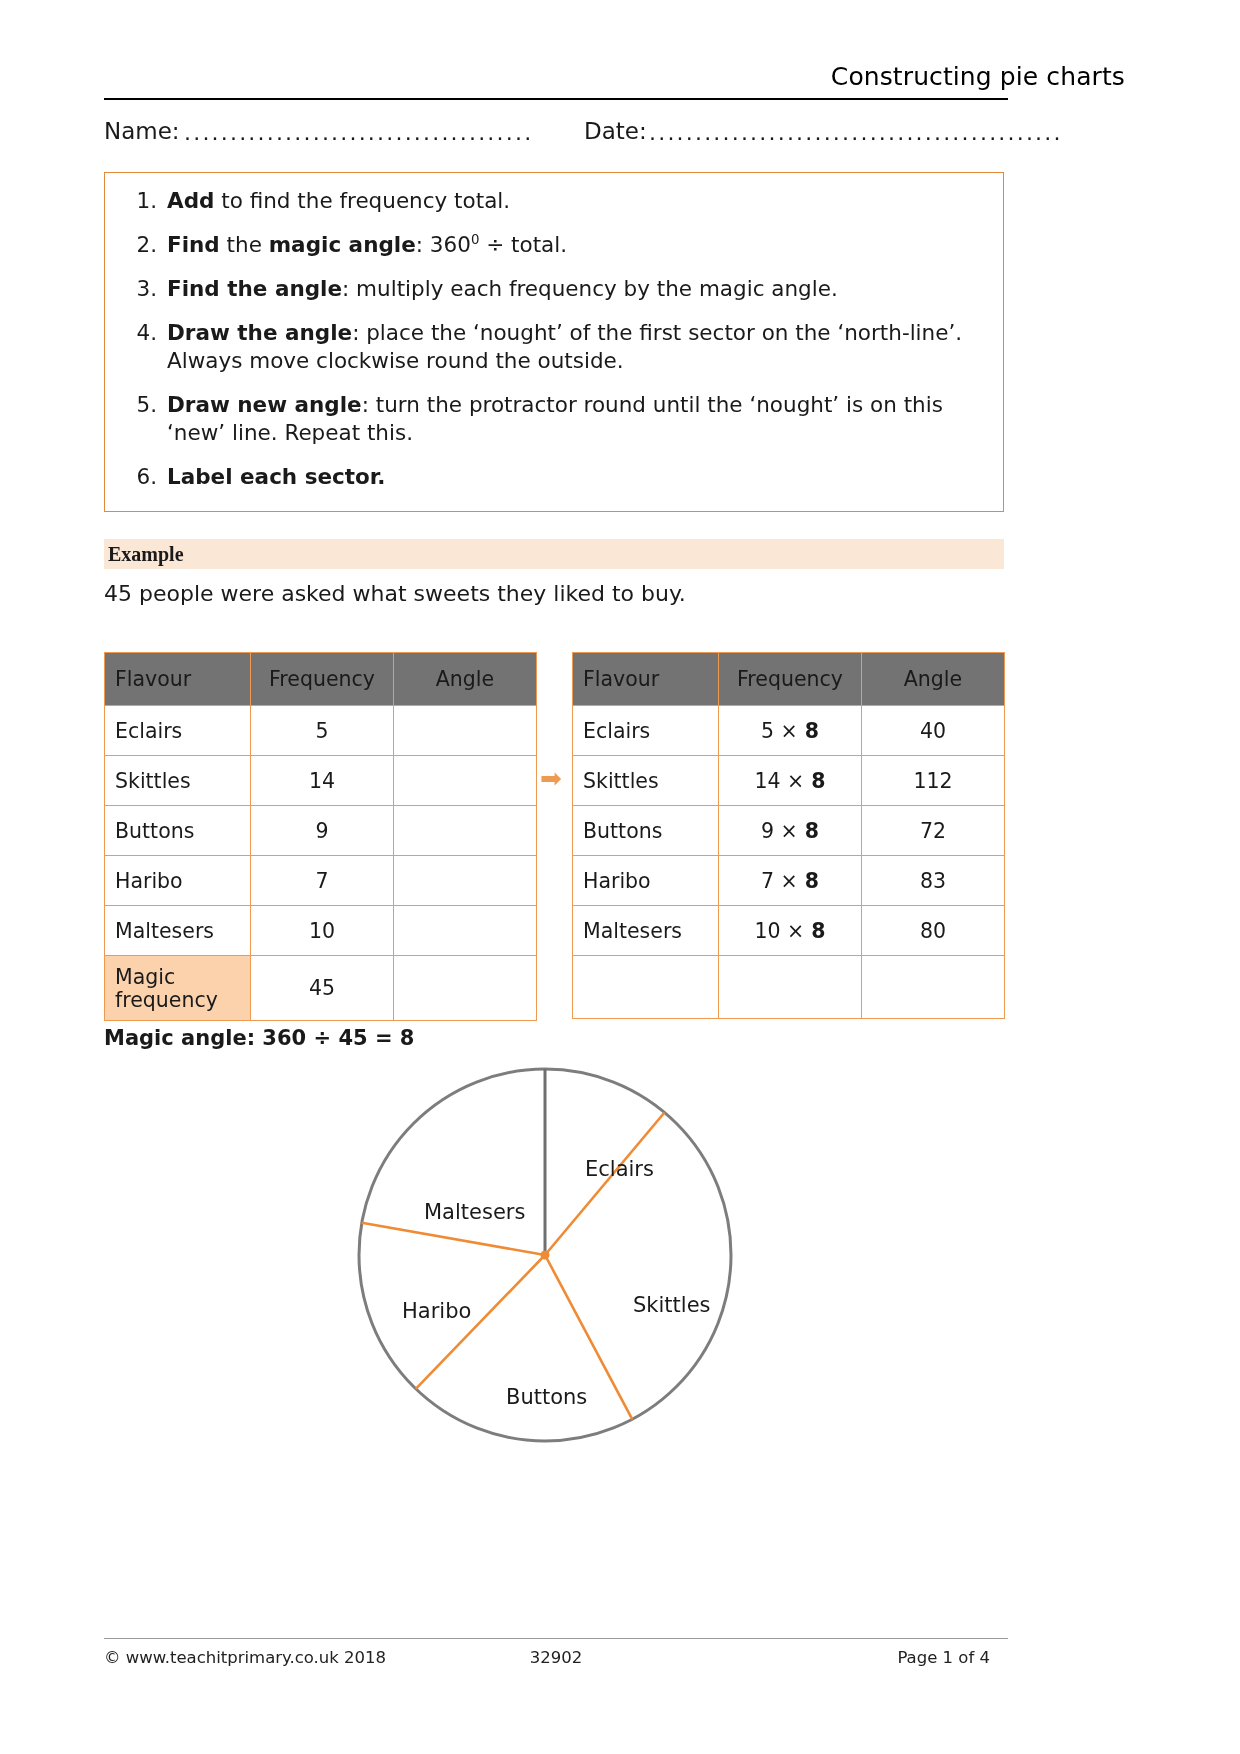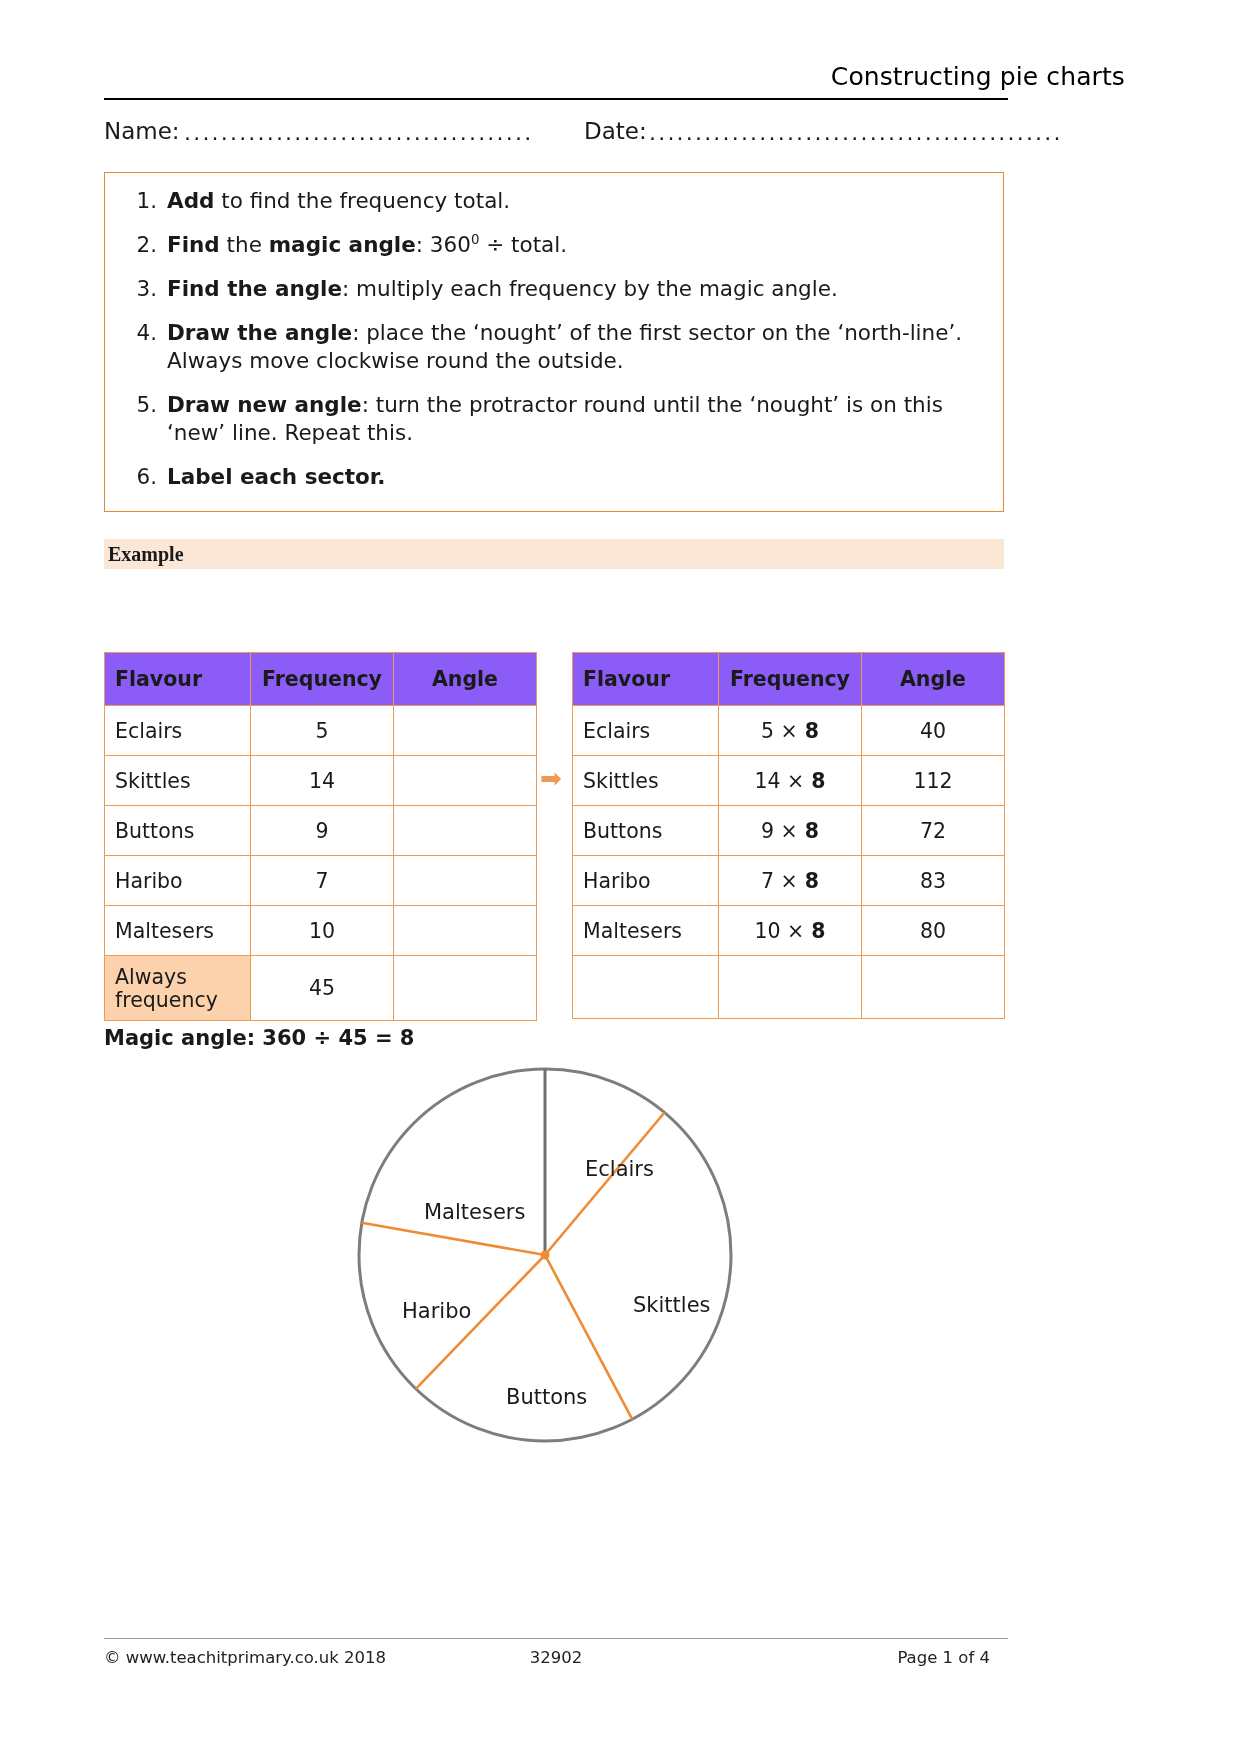--- a/index.html
+++ b/index.html
@@ -69,21 +69,21 @@
     position:absolute; border-collapse:collapse; table-layout:fixed;
     font-size:20.5px;
   }
   .tbl td, .tbl th {
     border:1.4px solid #ef9a51;
     padding:0 10px;
     height:49px; vertical-align:middle;
     font-weight:normal;
   }
   .tbl thead td {
-    background:#8b5cf6; font-weight:bold; height:52px;
+    background:#737373; font-weight:normal; height:52px;
   }
   .tbl .c-flav { text-align:left; }
   .tbl .c-num  { text-align:center; }
   .tbl .c-ang  { text-align:center;margin-top:40px; }
   .tbl .total-cell {
     background:#fbd2ac; line-height:1.12; padding-top:2px;
   }
   .tbl .tall { height:62px; }
 
   #table-left  { left:104px; top:652px; width:428px; }
@@ -165,20 +165,21 @@
         <span class="num">6.</span>
         <span class="b">Label each sector.</span><span></span>
       </li>
 
     </ol>
   </div>
 
   <div class="ex-band">
     <span>Example</span>
   </div>
+  <div class="ex-sentence">45 people were asked what sweets they liked to buy.</div>
 
   <table class="tbl" id="table-left">
     <colgroup>
         <col class="cw1">
         <col class="cw2">
         <col class="cw3">
       </colgroup>
     <thead>
       <tr>
         <td class="c-flav">Flavour</td>
@@ -206,21 +207,21 @@
         <td class="c-flav">Haribo</td>
         <td class="c-num">7</td>
         <td class="c-ang"></td>
       </tr>
       <tr>
         <td class="c-flav">Maltesers</td>
         <td class="c-num">10</td>
         <td class="c-ang"></td>
       </tr>
       <tr>
-        <td class="c-flav total-cell tall">Always frequency</td>
+        <td class="c-flav total-cell tall">Magic frequency</td>
         <td class="c-num tall">45</td>
         <td class="c-ang tall"></td>
       </tr>
     </tbody>
   </table>
 
   <div class="arrow-between">➡</div>
 
   <table class="tbl" id="table-right">
     <colgroup>

